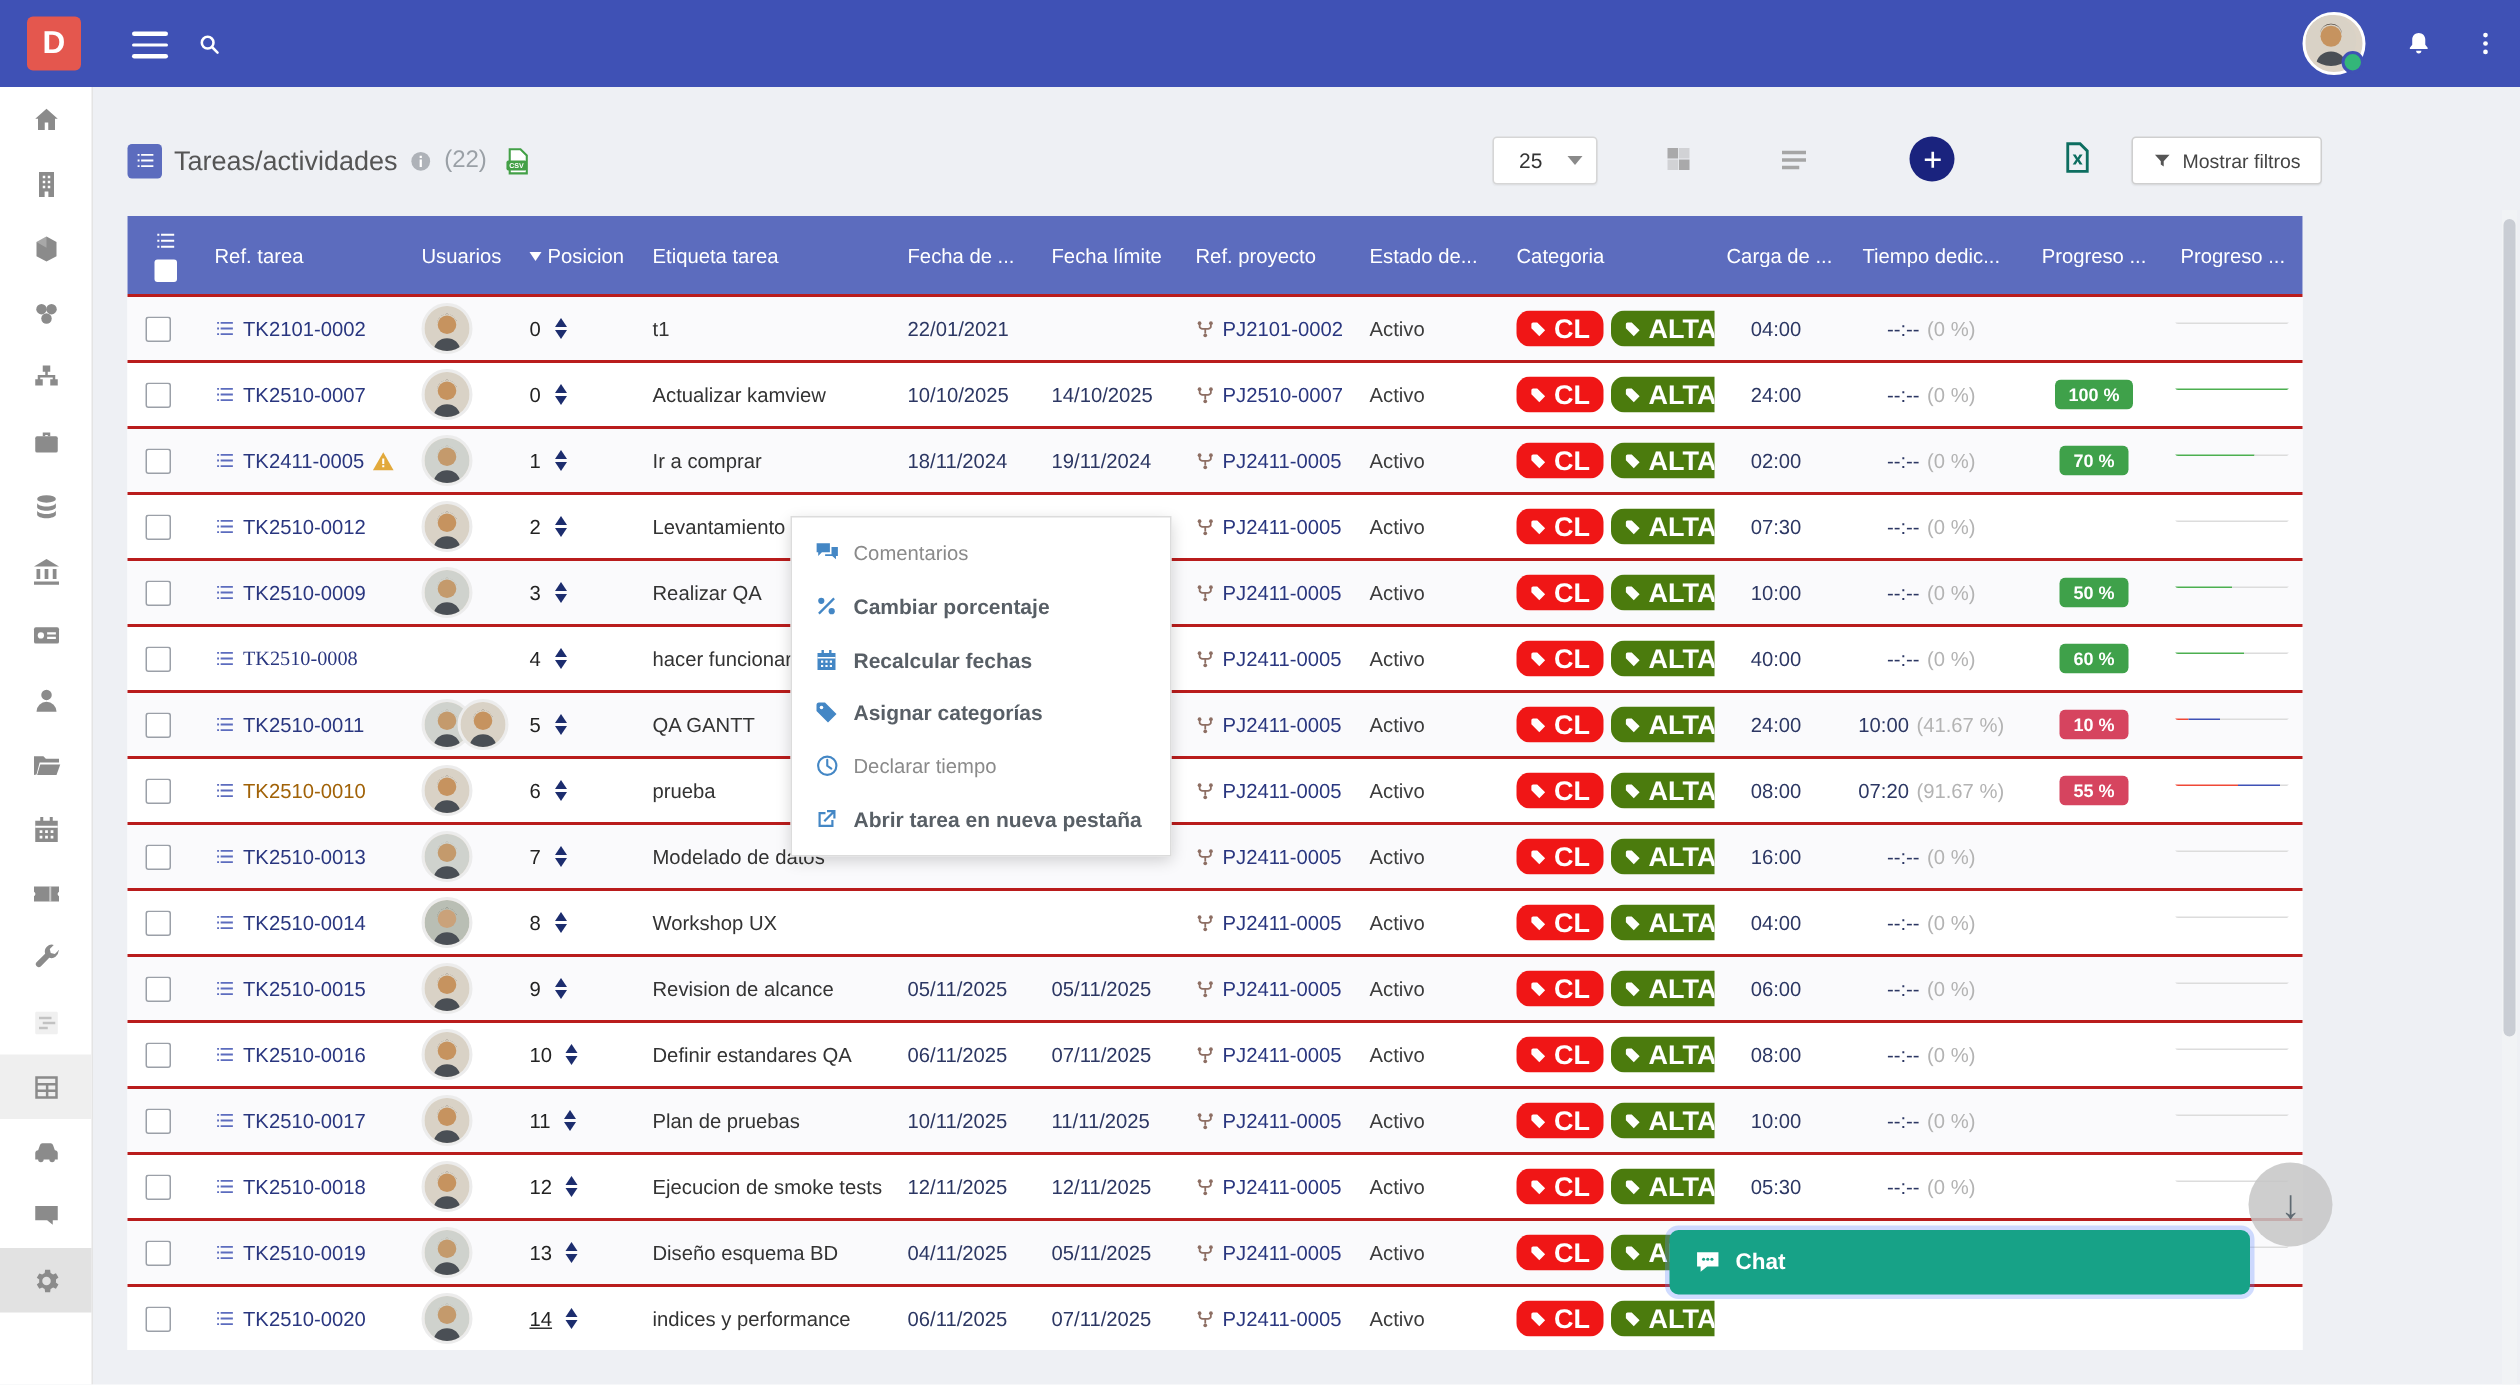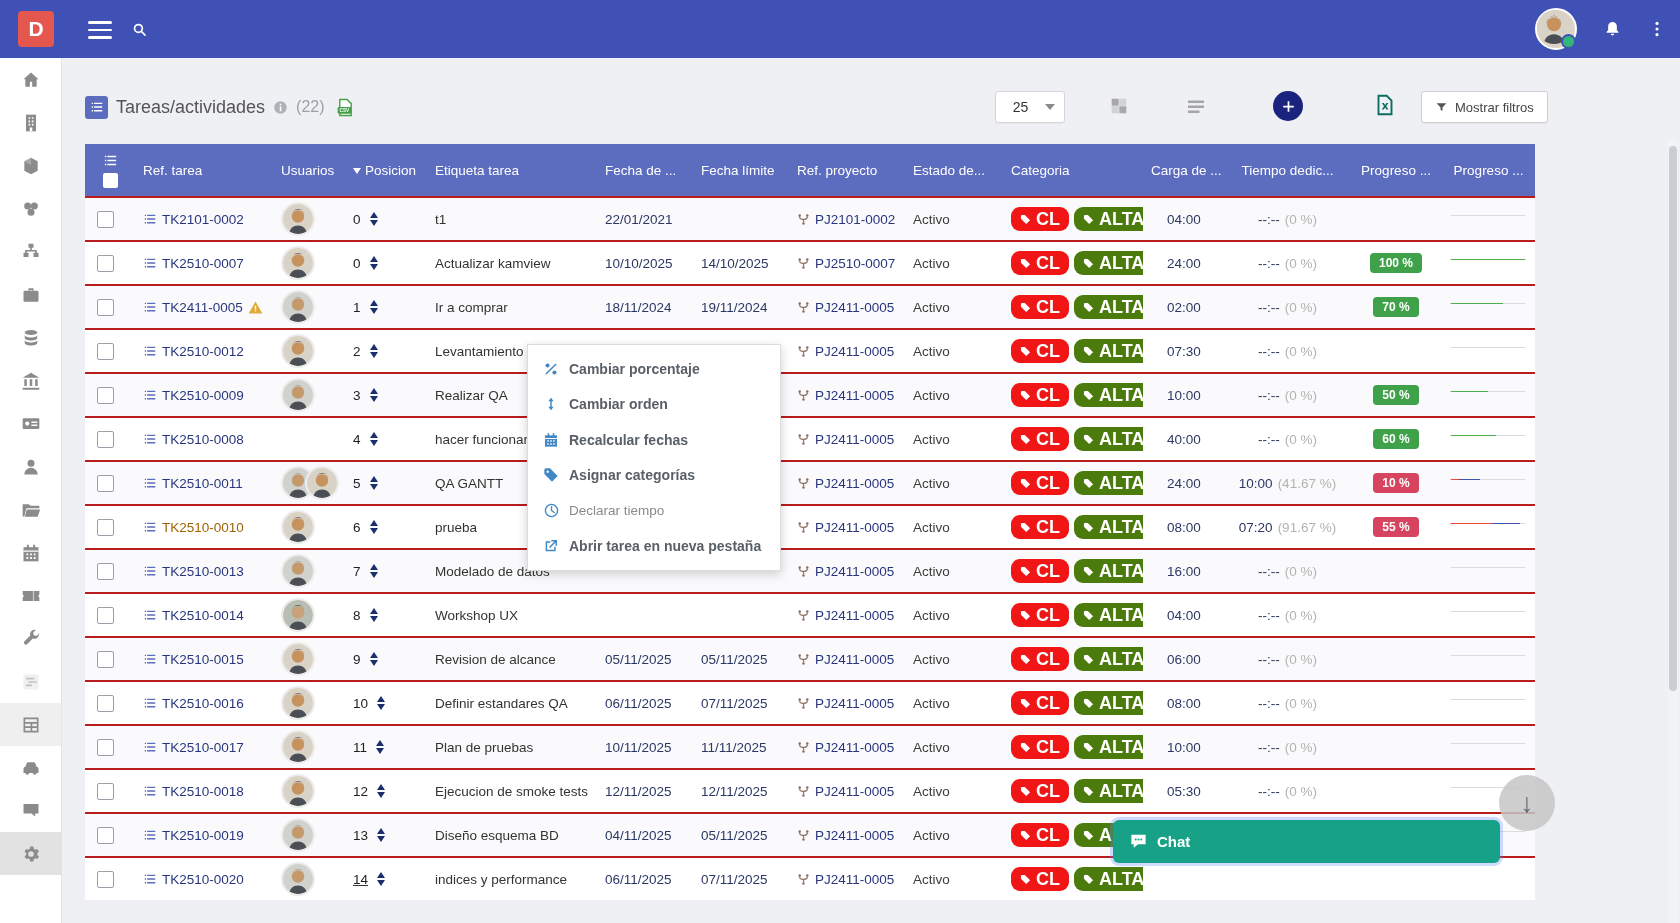--- a/index.html
+++ b/index.html
@@ -787,21 +787,21 @@
         <div class="bar">
           <div style="width: 50%; background: rgb(76, 175, 80);"></div>
           <div style="width: 50%; background: rgb(220, 220, 220);"></div>
         </div>
       </div>
     </div>
     <div class="row">
       <div class="td" style="width: 50px; padding: 0px;">
         <div class="cb"></div>
       </div>
-      <div class="td" style="width: 138px;">
+      <div class="td" style="width: 138px; font-family: Liberation Serif, serif;">
         <span class="ic" style="color: rgb(92, 108, 190);">
           <svg width="14" height="14" viewBox="0 0 24 24" fill="currentColor" xmlns="http://www.w3.org/2000/svg">
             <path d="M3 4.5h2.2v2.2H3zm4 0h14v2.2H7zM3 10.9h2.2v2.2H3zm4 0h14v2.2H7zM3 17.3h2.2v2.2H3zm4 0h14v2.2H7z"></path>
           </svg>
         </span>
         <a class="lnk" style="color: rgb(41, 54, 127);">TK2510-0008</a>
       </div>
       <div class="td" style="width: 72px;">
         <div class="avatars"></div>
       </div>
@@ -1650,37 +1650,38 @@
           </span>ALTA</span>
       </div>
       <div class="td center" style="width: 82px;"></div>
       <div class="td center" style="width: 125px;"></div>
       <div class="td center" style="width: 92px;"></div>
       <div class="td" style="width: 93px;"></div>
     </div>
   </div>
 
 <div class="ctxmenu" id="ctxmenu">
+    <div class="mi">
+      <span class="ic">
+        <svg width="17" height="17" viewBox="0 0 24 24" fill="currentColor" xmlns="http://www.w3.org/2000/svg">
+          <path d="M2 3h12.5v8.5H7L3.5 15v-3.5H2z"></path>
+          <path d="M16 6.5h6V15h-1.8v3L16.7 15H10v-1.5h6z"></path>
+        </svg>
+      </span>
+      <span class="lbl">Comentarios</span>
+    </div>
     <div class="mi bold">
       <span class="ic">
         <svg width="16" height="16" viewBox="0 0 24 24" fill="currentColor" xmlns="http://www.w3.org/2000/svg">
           <path d="M18.8 3.6 20.4 5.2 5.2 20.4 3.6 18.8z"></path>
           <circle cx="6.8" cy="6.8" r="3.1"></circle>
           <circle cx="17.2" cy="17.2" r="3.1"></circle>
         </svg>
       </span>
       <span class="lbl">Cambiar porcentaje</span>
-    </div>
-    <div class="mi bold">
-      <span class="ic">
-        <svg width="16" height="16" viewBox="0 0 24 24" fill="currentColor" xmlns="http://www.w3.org/2000/svg">
-          <path d="M12 2.5 16 8H8zM12 21.5 8 16h8zM10.9 7h2.2v10h-2.2z"></path>
-        </svg>
-      </span>
-      <span class="lbl">Cambiar orden</span>
     </div>
     <div class="mi bold">
       <span class="ic">
         <svg width="16" height="16" viewBox="0 0 24 24" fill="currentColor" xmlns="http://www.w3.org/2000/svg">
           <path d="M3 5h18v17H3z"></path>
           <path d="M7 2h2.4v5H7zm7.6 0H17v5h-2.4z"></path>
           <path fill="#fff" d="M3 9h18v1.6H3zM6.5 12.5h2.2v2.2H6.5zm4.4 0h2.2v2.2h-2.2zm4.4 0h2.2v2.2h-2.2zM6.5 16.9h2.2v2.2H6.5zm4.4 0h2.2v2.2h-2.2zm4.4 0h2.2v2.2h-2.2z"></path>
         </svg>
       </span>
       <span class="lbl">Recalcular fechas</span>

